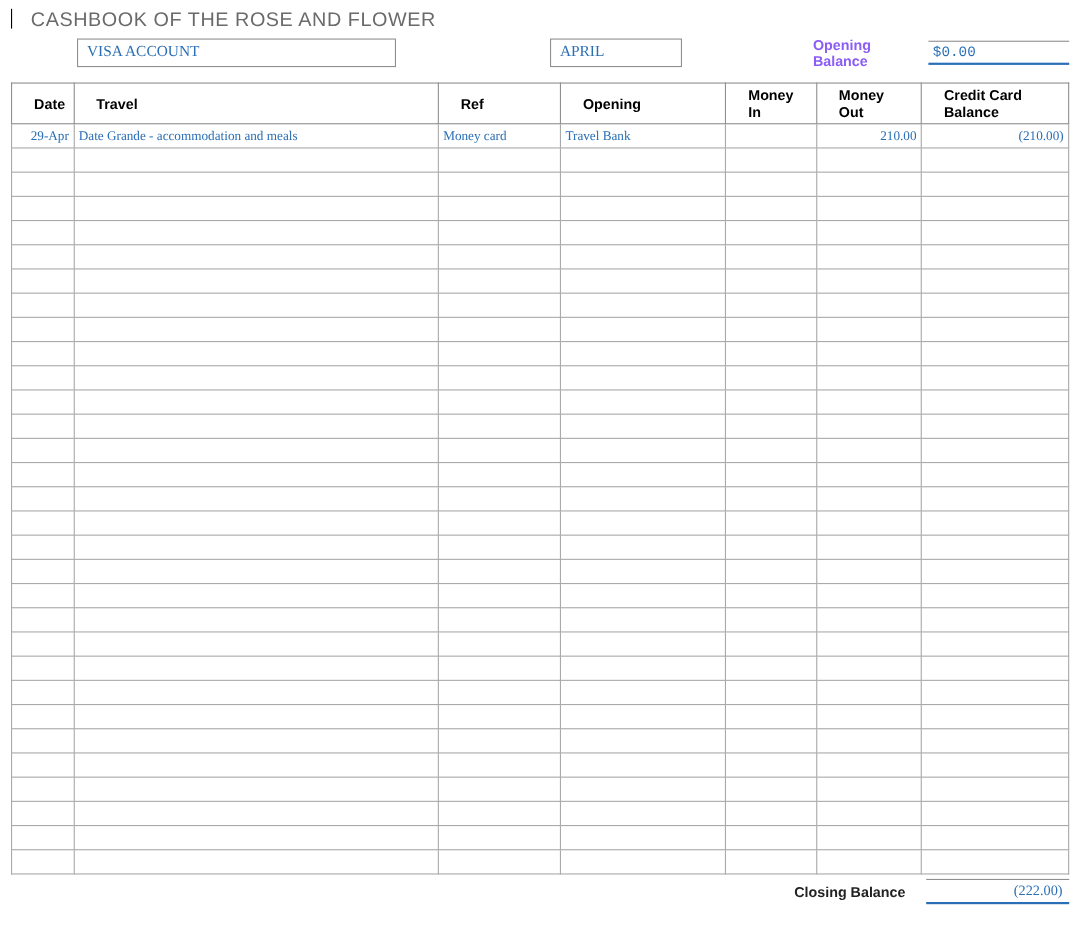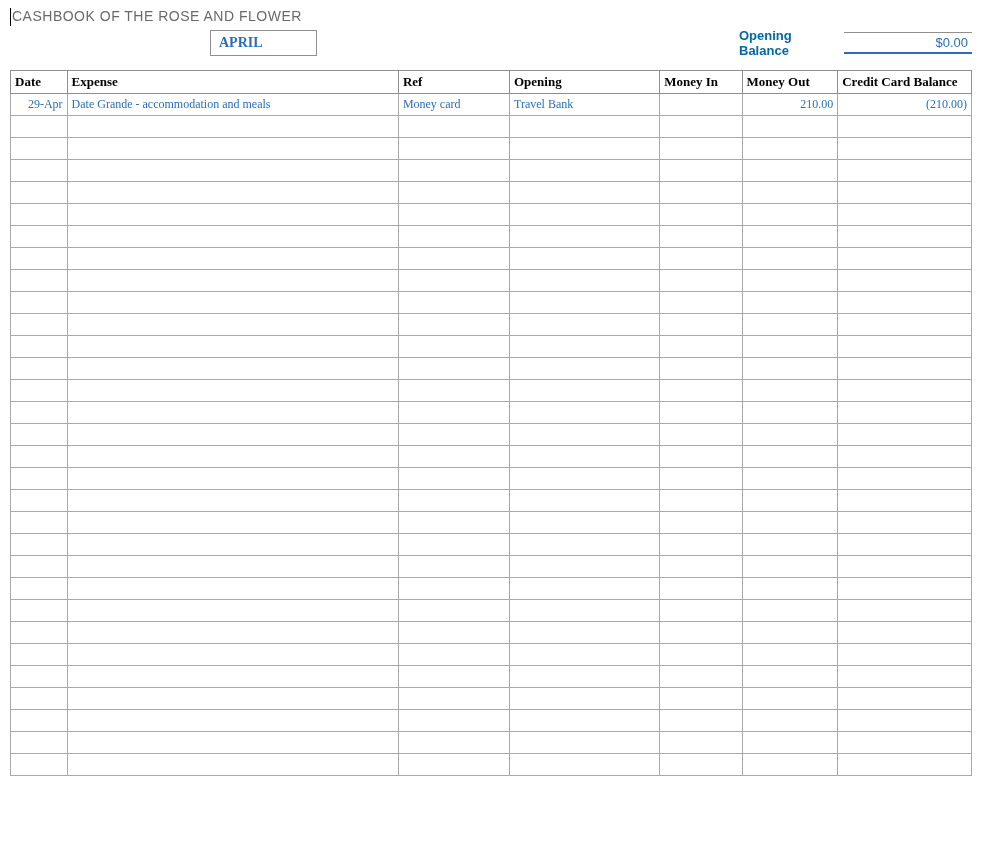--- a/index.html
+++ b/index.html
@@ -9,78 +9,77 @@
     font-size: 13px;
     color: #222;
     background: #fff;
     width: 982px;
   }
   .page {
     padding: 8px 10px 10px 10px;
   }
   .title {
     font-family: "Trebuchet MS", "Segoe UI", sans-serif;
-    font-size: 14px;
+    font-size: 18px;
     letter-spacing: 0.5px;
     color: #6a6a6a;
     margin: 0 0 4px 2px;
     font-weight: 400;
+    padding-left: 16px;
   }
   .top-row {
     display: flex;
     align-items: center;
     margin-bottom: 12px;
     padding-left: 60px;
   }
   .cell-input {
     border: 1px solid #8f8f8f;
     height: 26px;
     line-height: 24px;
     padding: 0 8px;
     font-family: "Comic Sans MS", "Segoe Script", cursive;
     color: #2a6fb5;
     font-size: 14px;
     background: #fff;
   }
   .acct-name { width: 290px; }
   .spacer1   { width: 140px; }
-  .month     { width: 107px; font-weight: bold; }
+  .month     { width: 120px; }
   .spacer2   { flex: 1; }
   .ob-label {
     font-weight: 700;
     font-size: 13px;
-    color: #0369a1;
+    color: #8b5cf6;
     width: 105px;
     text-align: left;
   }
   .ob-value {
     width: 128px;
-    text-align: right;
-    font-family: Liberation Sans, sans-serif;
+    font-family: Liberation Mono, monospace;
     color: #2a6fb5;
     font-size: 13px;
     border-top: 1px solid #8f8f8f;
     border-bottom: 2px solid #2a6fb5;
     padding: 2px 4px 2px 4px;
   }
 
   table.ledger {
     width: 100%;
     border-collapse: collapse;
     table-layout: fixed;
   }
   table.ledger th {
     text-align: left;
     font-weight: 700;
     font-size: 13px;
-    padding: 3px 4px;
+    padding: 3px 20px;
     border: 1px solid #8f8f8f;
     background: #fff;
     color: #000;
-    font-family: Liberation Serif, serif;
   }
   table.ledger td {
     border: 1px solid #a9a9a9;
     padding: 1px 4px;
     height: 22px;
     font-family: "Comic Sans MS", "Segoe Script", cursive;
     color: #2a6fb5;
     font-size: 12px;
     background: #fff;
     overflow: hidden;
@@ -128,41 +127,42 @@
   }
 </style>
 </head>
 <body>
 
 <div class="page" style="position:relative;">
   <div class="cursor-bar"></div>
   <h1 class="title">CASHBOOK OF THE ROSE AND FLOWER</h1>
 
   <div class="top-row">
+    <div class="cell-input acct-name">VISA ACCOUNT</div>
     <div class="spacer1"></div>
     <div class="cell-input month">APRIL</div>
     <div class="spacer2"></div>
     <div class="ob-label">Opening Balance</div>
     <div class="ob-value">$0.00</div>
   </div>
 
   <table class="ledger">
     <colgroup>
       <col class="c-date">
         <col class="c-details">
         <col class="c-ref">
         <col class="c-account">
         <col class="c-in">
         <col class="c-out">
         <col class="c-bal">
     </colgroup>
     <thead>
       <tr>
         <th>Date</th>
-        <th>Expense</th>
+        <th>Travel</th>
         <th>Ref</th>
         <th>Opening</th>
         <th>Money In</th>
         <th>Money Out</th>
         <th>Credit Card Balance</th>
       </tr>
     </thead>
     <tbody id="ledger-body">
     <tr>
           <td class="date">29-Apr</td>
@@ -439,13 +439,18 @@
           <td></td>
           <td></td>
           <td></td>
           <td class="num"></td>
           <td class="num"></td>
           <td class="num"></td>
         </tr>
       </tbody>
   </table>
 
+  <div class="footer-row">
+    <div class="footer-spacer"></div>
+    <div class="cb-label">Closing Balance</div>
+    <div class="cb-value">(222.00)</div>
+  </div>
 </div>
 
 </body></html>

